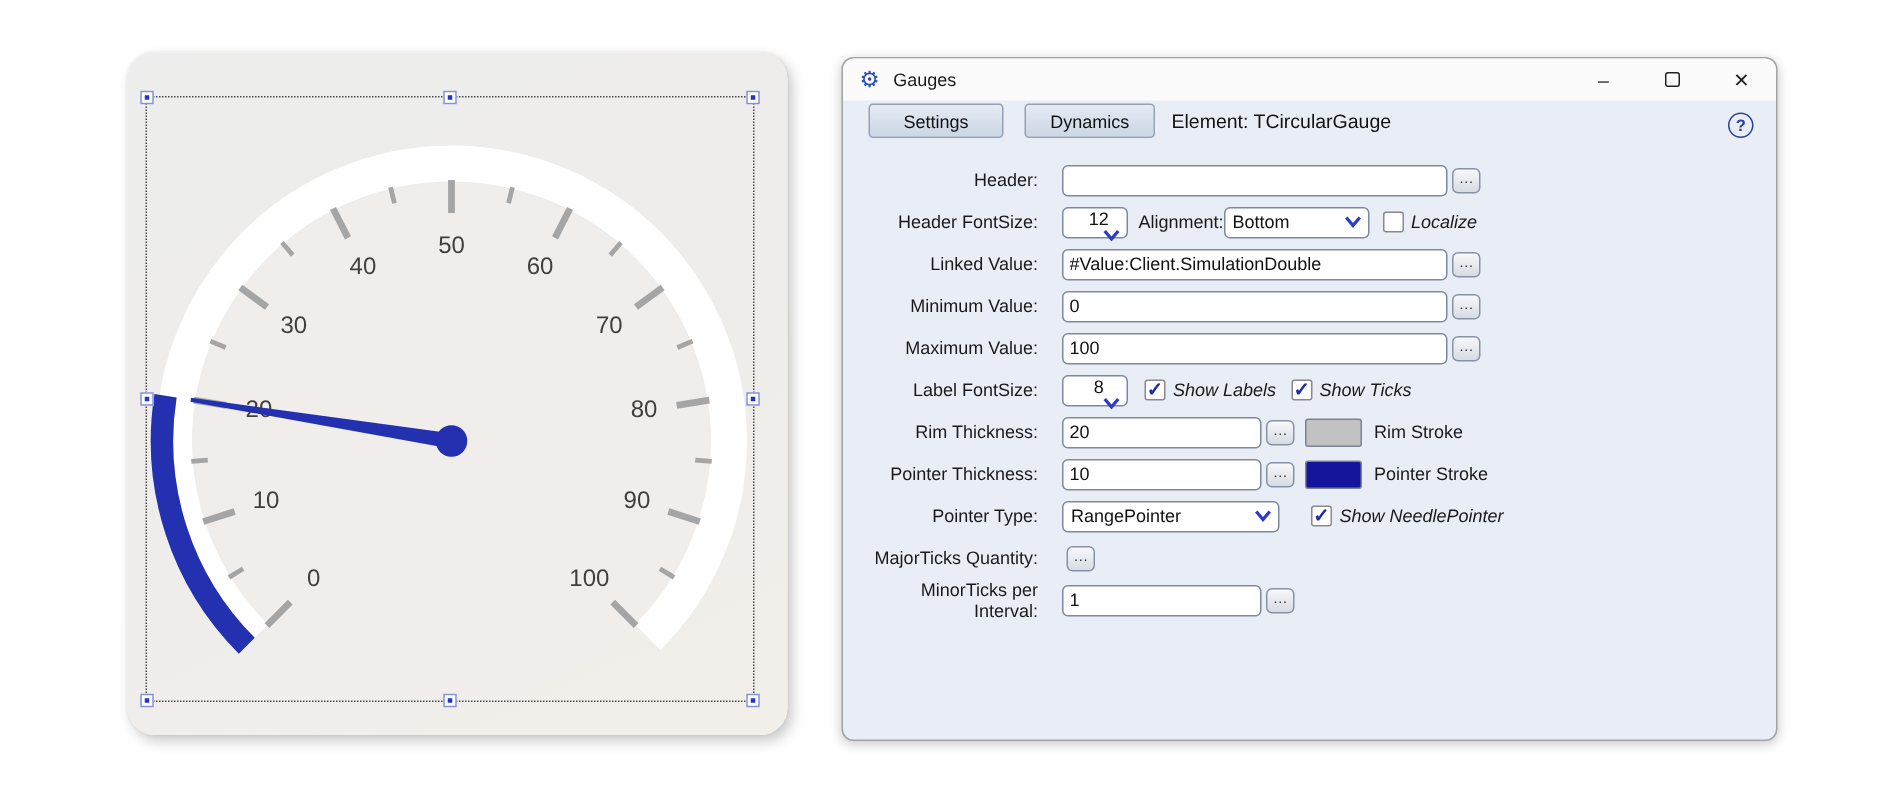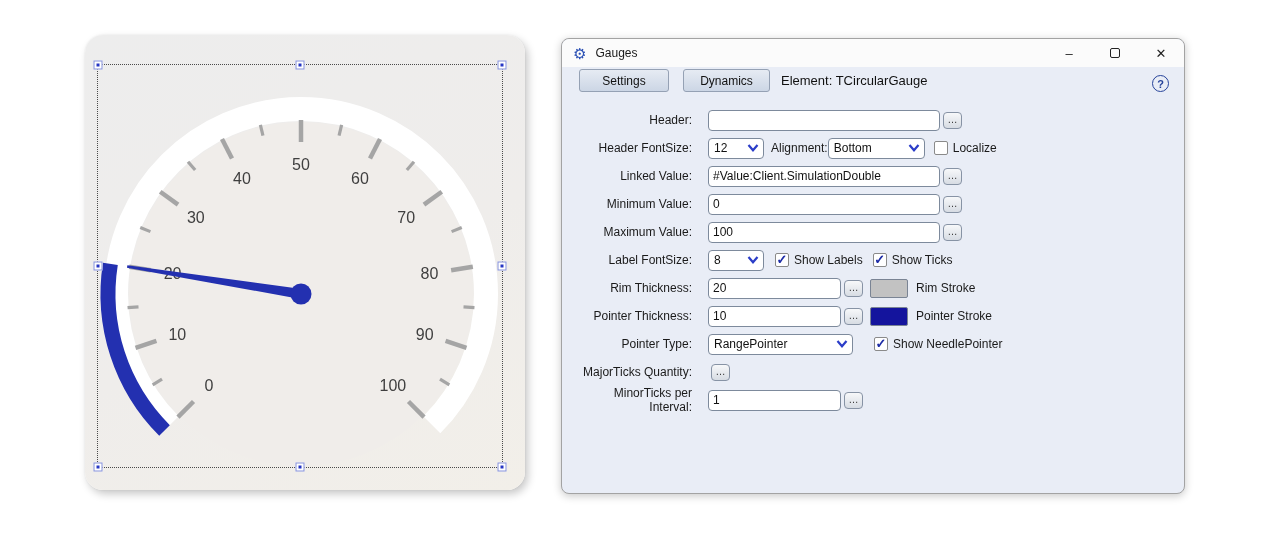--- a/index.html
+++ b/index.html
@@ -42,35 +42,35 @@
           border:1.6px solid #26439a; border-radius:50%; color:#26439a;
           font-size:11px; font-weight:bold; display:flex; align-items:center; justify-content:center; }
 
   .rows { position:absolute; left:6px; top:67px; right:4px; }
   .row { height:28px; display:flex; align-items:center; }
   .flabel { width:140px; flex:none; text-align:right; padding-right:16px; font-size:12px; }
   .inlabel { font-size:12px;text-align:center; }
 
   .tinput { height:21px; border:1px solid #7d8a9c; border-radius:4px; background:#fff;
             font-size:12px; padding:0 4px; font-family:"Liberation Sans",sans-serif; color:#111; }
-  .tinput.long { width:232px; }
+  .tinput.long { width:257px; }
   .tinput.short { width:133px; }
   .morebtn { width:19px; height:17px; margin-left:3px; border:1px solid #8793a5; border-radius:4px;
              background:linear-gradient(#f7f8fa,#d7dce3); font-size:10px; line-height:14px;
              text-align:center; color:#333; flex:none; }
 
   .dropdown { height:21px; border:1px solid #7d8a9c; border-radius:4px; background:#fff;
               display:flex; align-items:center; font-size:12px; padding-left:5px; color:#111; }
-  .dd44 { width:56px; } .dd97 { width:97px; } .dd145 { width:145px; }
+  .dd44 { width:44px;flex-direction:column; } .dd97 { width:97px; } .dd145 { width:145px; }
   .chev { margin-left:auto; margin-right:4px; flex:none; }
 
   .cb { width:14px; height:14px; flex:none; border:1px solid #8a8a8a; border-radius:2px;
         background:#fff; color:#1c2ba6; font-size:13px; font-weight:bold;
         line-height:12px; text-align:center; }
-  .cblabel { font-size:12px; margin-left:5px; }
+  .cblabel { font-size:12px; margin-left:5px;font-style:italic; }
 
   .swatch { width:38px; height:19px; flex:none; border:1px solid #7a8494; border-radius:2px; } .ml4{margin-left:0} .ml7{margin-left:7px}
   .ml8{margin-left:8px} .ml9{margin-left:9px} .ml10{margin-left:10px} .ml11{margin-left:11px}
   .ml21{margin-left:21px}
 </style>
 </head>
 <body>
 
 <div class="card">
   <svg id="gauge-svg" width="440" height="455" viewBox="0 0 440 455">

